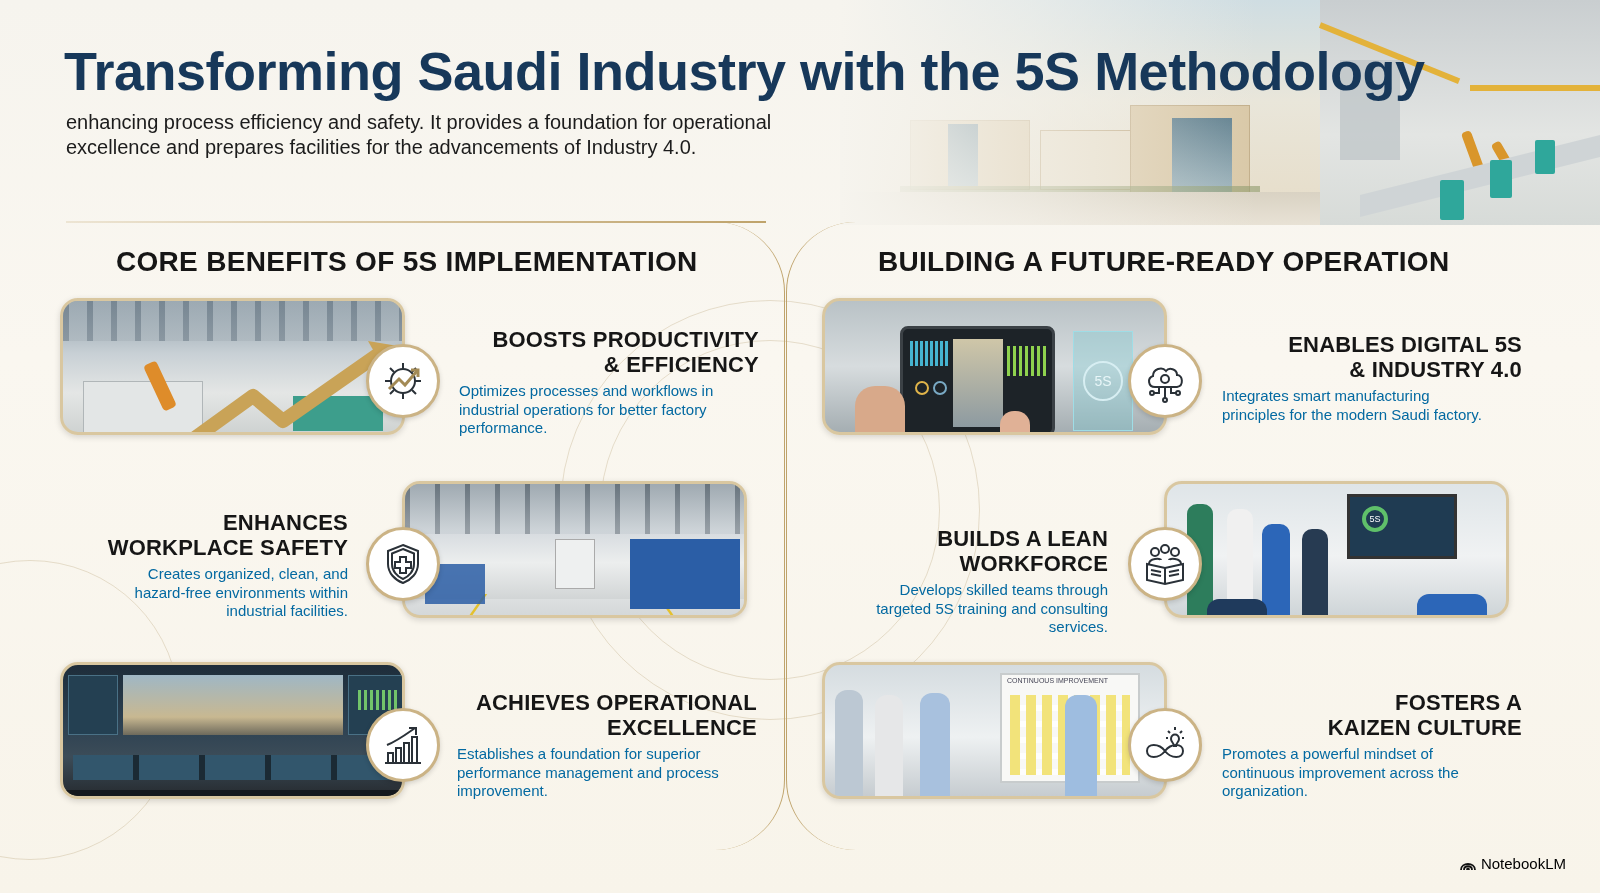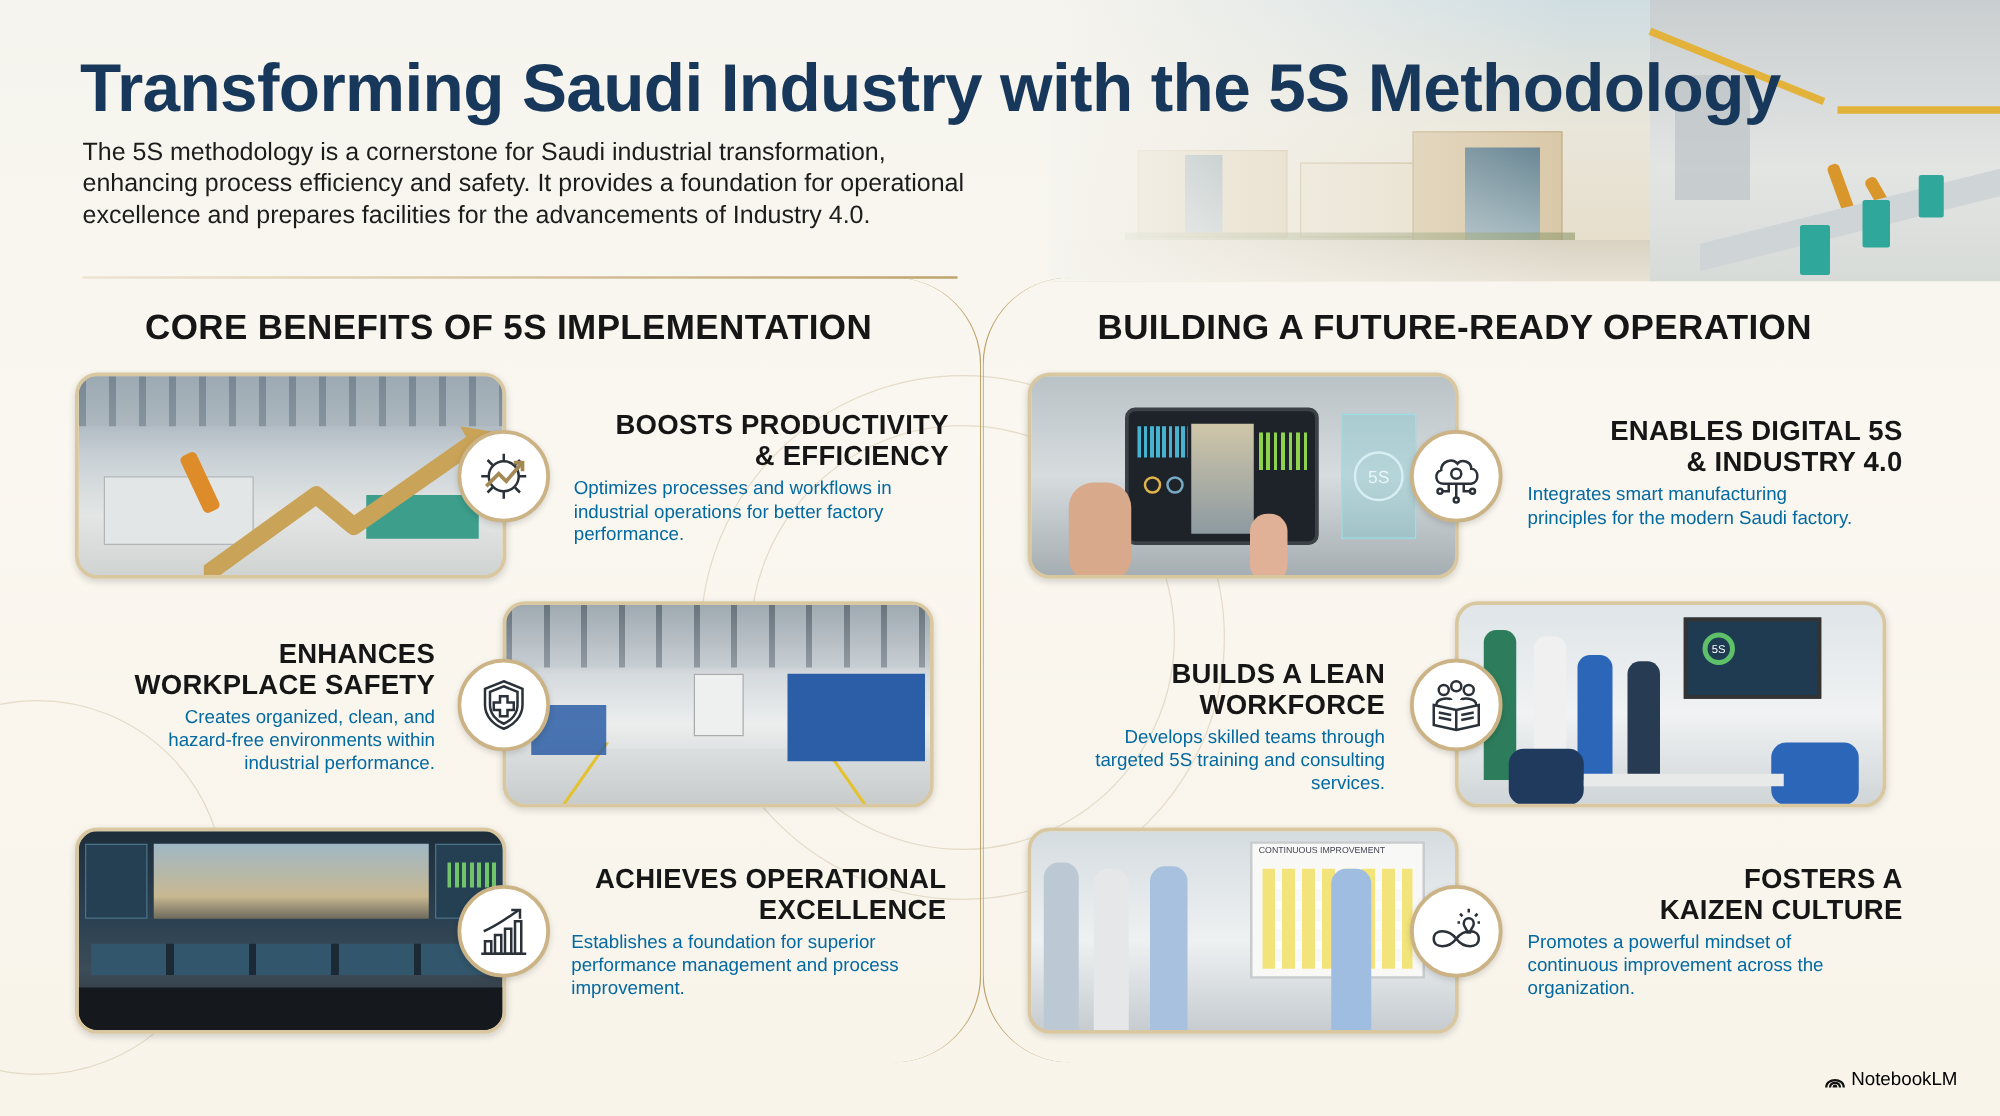--- a/index.html
+++ b/index.html
@@ -53,21 +53,21 @@
     border-left: 1.5px solid #bfa36b; border-top-left-radius: 70px; border-bottom-left-radius: 70px;
   }
   .deco-arc {
     position: absolute; border: 1px solid rgba(190,170,130,0.35); border-radius: 50%;
   }
   .section-title {
     position: absolute; top: 246px; font-size: 28px; font-weight: 700; color: #161616;
     letter-spacing: 0.3px; white-space: nowrap;
   }
   .photo {
-    position: absolute; width: 345px; height: 165px; border-radius: 18px; overflow: hidden;
+    position: absolute; width: 345px; height: 137px; border-radius: 18px; overflow: hidden;
     border: 3px solid #d9c7a0;
     box-shadow: 0 2px 6px rgba(0,0,0,0.15);
   }
   .icon-badge {
     position: absolute; width: 74px; height: 74px; border-radius: 50%;
     background: #ffffff; border: 3px solid #cbb385;
     display: flex; align-items: center; justify-content: center;
     box-shadow: 0 2px 5px rgba(0,0,0,0.15);
   }
   .icon-badge svg { width: 48px; height: 48px; }
@@ -112,21 +112,20 @@
     <div class="blk" style="left:40px;top:165px;width:240px;height:22px;background:#cfd4d6;transform:skewY(-14deg);"></div>
     <div class="conv" style="left:120px;top:180px;width:24px;height:40px;"></div>
     <div class="conv" style="left:170px;top:160px;width:22px;height:38px;"></div>
     <div class="conv" style="left:215px;top:140px;width:20px;height:34px;"></div>
   </div>
   <div class="fade"></div>
 </div>
 
 <h1 class="title">Transforming Saudi Industry with the 5S Methodology</h1>
 <div class="intro">
-  <div>The 5S methodology is a cornerstone for Saudi industrial transformation,</div>
   <div>enhancing process efficiency and safety. It provides a foundation for operational</div>
   <div>excellence and prepares facilities for the advancements of Industry 4.0.</div>
 </div>
 
 <div class="hline"></div>
 
 <div class="deco-arc" style="left:560px;top:300px;width:420px;height:420px;"></div>
 <div class="deco-arc" style="left:600px;top:340px;width:340px;height:340px;"></div>
 <div class="deco-arc" style="left:-120px;top:560px;width:300px;height:300px;"></div>
 
@@ -154,21 +153,21 @@
     <polyline points="32,13 39,13 39,20" stroke="#a38a55" stroke-width="3"></polyline>
   </svg>
 </div>
 <div class="benefit" style="left:459px;top:327px;width:300px;">
   <h3><span>BOOSTS PRODUCTIVITY</span><br><span>&amp; EFFICIENCY</span></h3>
   <p><span>Optimizes processes and workflows in</span><br><span>industrial operations for better factory</span><br><span>performance.</span></p>
 </div>
 
 <div class="benefit right-align" style="left:48px;top:510px;width:300px;">
   <h3><span>ENHANCES</span><br><span>WORKPLACE SAFETY</span></h3>
-  <p><span>Creates organized, clean, and</span><br><span>hazard-free environments within</span><br><span>industrial performance.</span></p>
+  <p><span>Creates organized, clean, and</span><br><span>hazard-free environments within</span><br><span>industrial facilities.</span></p>
 </div>
 <div class="photo ph-warehouse" style="left:402px;top:481px;">
   <div class="blk" style="left:0;top:0;width:100%;height:50px;background:repeating-linear-gradient(90deg,#56626c 0 5px,#c4ccd1 5px 30px);opacity:0.5;"></div>
   <div class="blk" style="left:150px;top:55px;width:40px;height:50px;background:#eef0f0;border:1px solid #aaa;"></div>
   <div class="blk" style="left:0;top:115px;width:100%;height:50px;background:linear-gradient(180deg,#dcdfe0,#c5c9ca);"></div>
   <div class="blk" style="left:60px;top:110px;width:3px;height:55px;background:#e4c12e;transform:skewX(-35deg);"></div>
   <div class="blk" style="left:270px;top:110px;width:3px;height:55px;background:#e4c12e;transform:skewX(35deg);"></div>
   <div class="blk" style="left:225px;top:55px;width:110px;height:70px;background:#2b5ea6;"></div>
   <div class="blk" style="left:20px;top:80px;width:60px;height:40px;background:#2b5ea6;opacity:0.85;"></div>
 </div>

